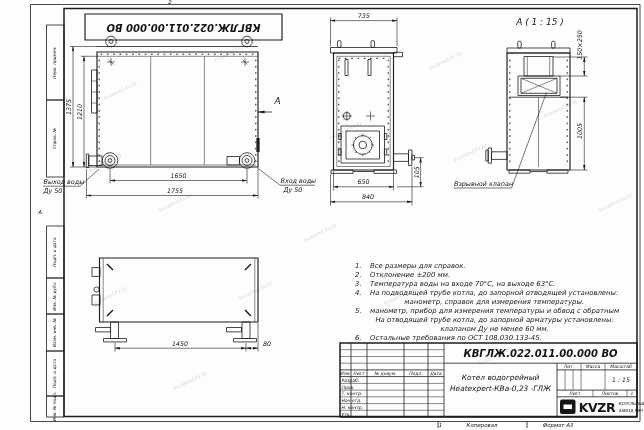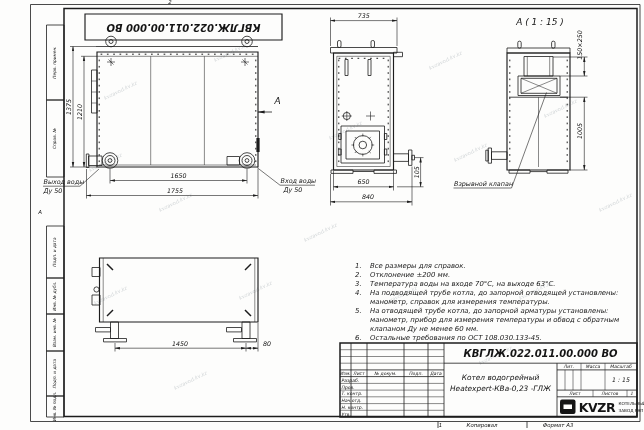--- a/index.html
+++ b/index.html
@@ -24,21 +24,21 @@
   .tbsc{font:italic 6.2px "DejaVu Sans",sans-serif;text-anchor:middle;}
   .stamp{font:italic 4.3px "DejaVu Sans",sans-serif;text-anchor:middle;}
   .zone{font:italic 5.4px "DejaVu Sans",sans-serif;text-anchor:middle;}
   .logo{font:700 12.5px "DejaVu Sans",sans-serif;text-anchor:middle;letter-spacing:-.4px;}
   .co{font:4.2px "DejaVu Sans",sans-serif;}
   .wm{font:italic 5.2px "DejaVu Sans",sans-serif;fill:#97a0a6;opacity:.4;}
   .notes{position:absolute;left:352px;top:262px;width:290px;
          font:italic 6.9px "DejaVu Sans",sans-serif;color:#151515;}
   .notes .row{display:flex;}
   .notes .n{width:15px;flex:none;padding-left:3px;line-height:9px;}
-  .notes .t div{line-height:9px;}
+  .notes .t div{line-height:9px;text-align:center;}
 </style>
 </head>
 <body>
 
 <div class="page">
 <svg width="644" height="430" viewBox="0 0 644 430">
   <defs>
     <marker id="arr" viewBox="0 0 10 6" refX="9.2" refY="3" markerWidth="9" markerHeight="5.4" orient="auto-start-reverse">
           <path d="M10,3 L0,.8 L0,5.2 Z" fill="#1c1c1c"></path>
         </marker>
@@ -349,22 +349,22 @@
   <div class="row">
     <span class="n">4.</span>
     <span class="t">
       <div>На подводящей трубе котла, до запорной отводящей установлены:</div>
       <div>манометр, справок для измерения температуры.</div>
     </span>
   </div>
   <div class="row">
     <span class="n">5.</span>
     <span class="t">
+      <div>манометр, прибор для измерения температуры и обвод с обратным</div>
       <div>На отводящей трубе котла, до запорной арматуры установлены:</div>
-      <div>манометр, прибор для измерения температуры и обвод с обратным</div>
       <div>клапаном Ду не менее 60 мм.</div>
     </span>
   </div>
   <div class="row">
     <span class="n">6.</span>
     <span class="t">
           <div>Остальные требования по ОСТ 108.030.133-45.</div>
         </span>
   </div>
 </div>

